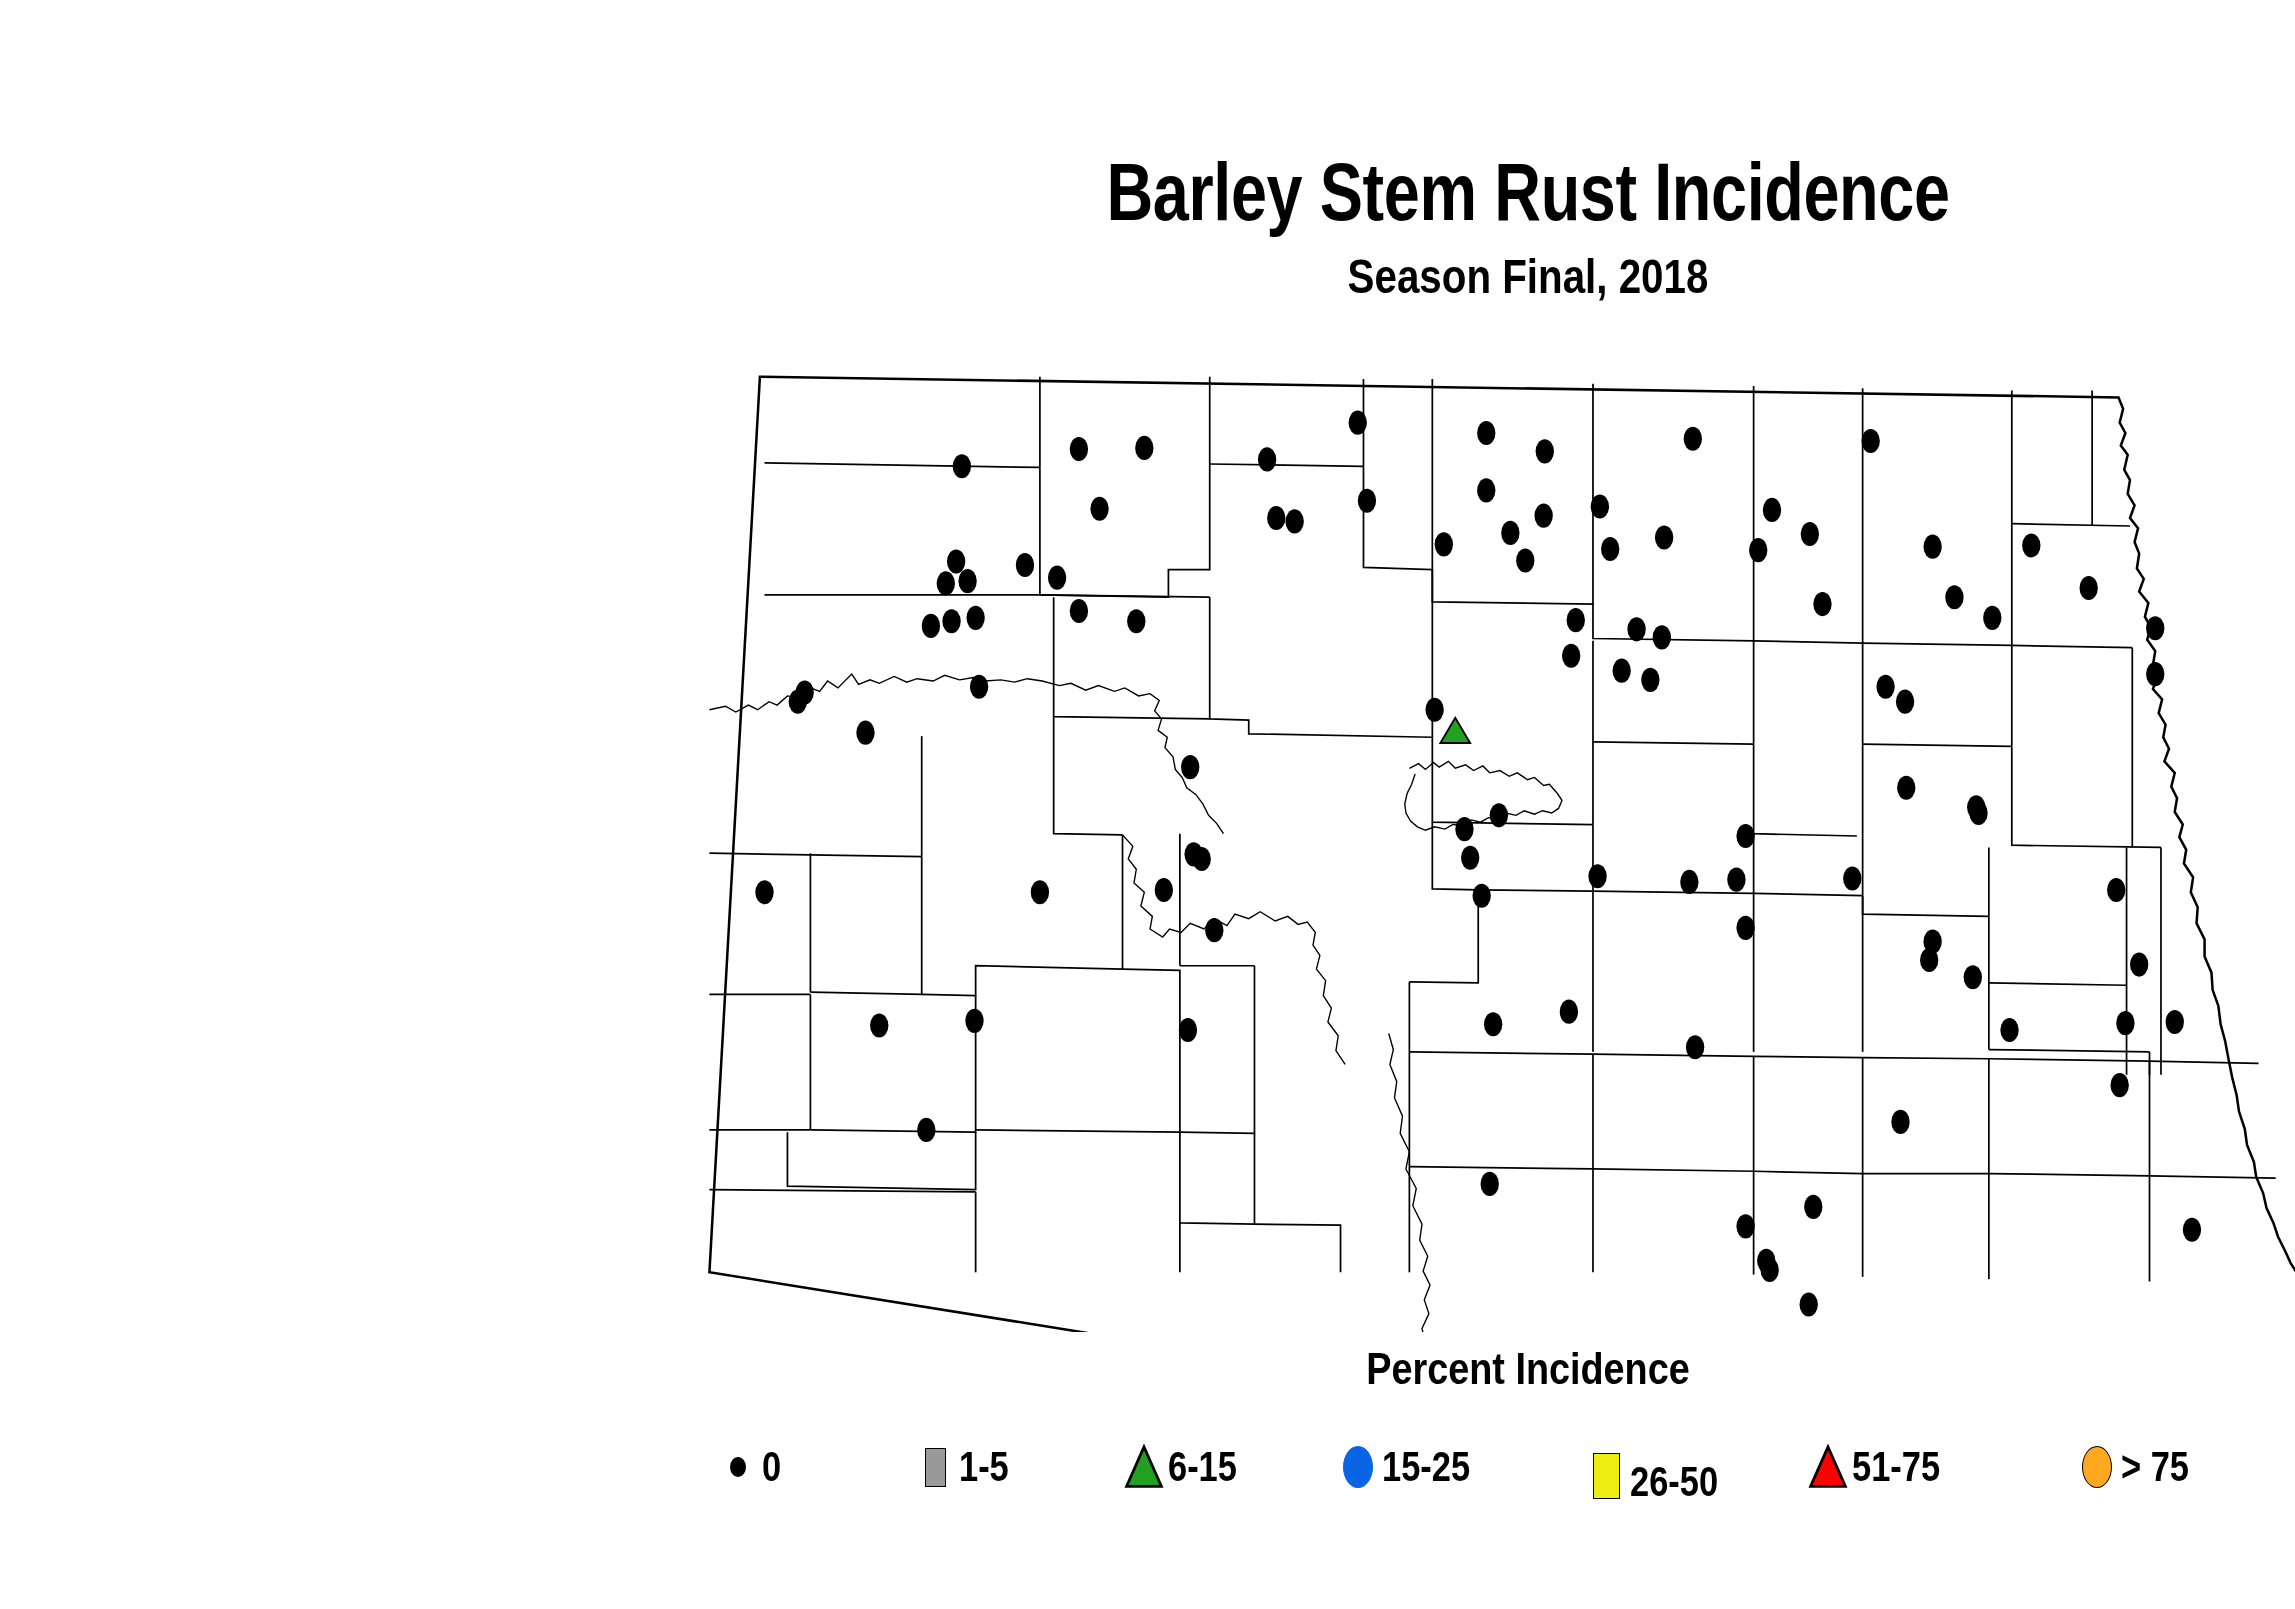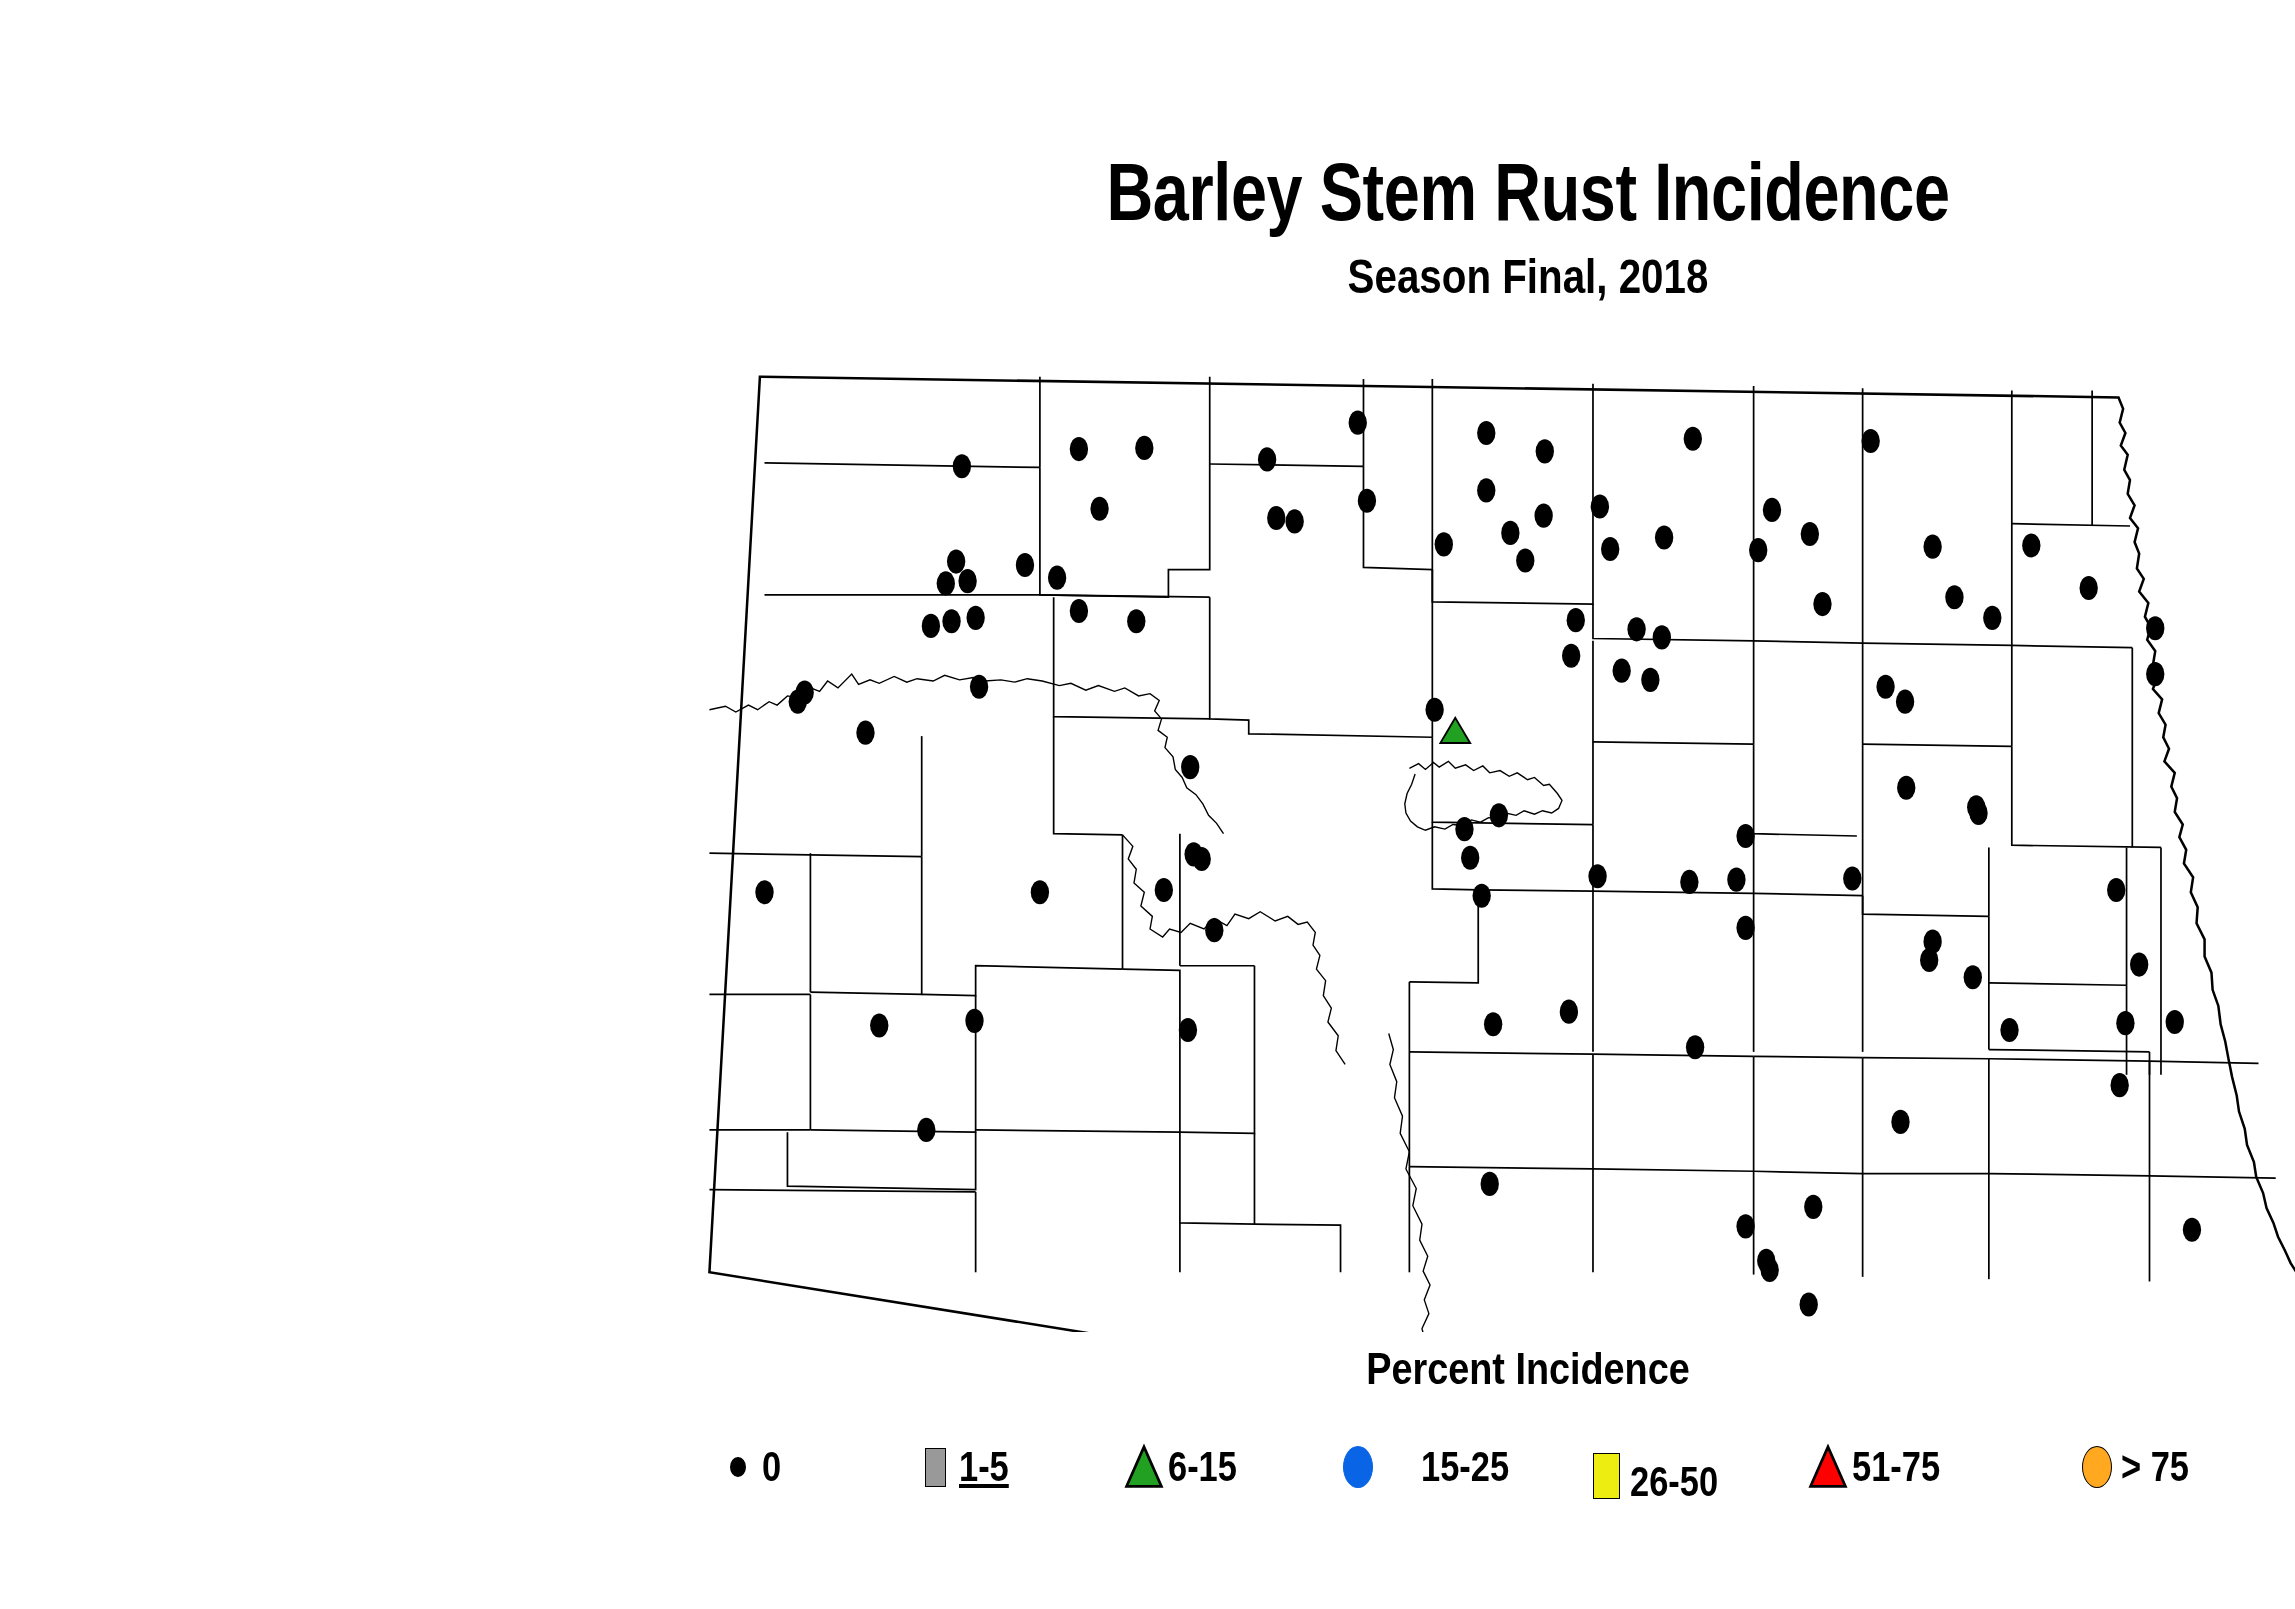--- a/index.html
+++ b/index.html
@@ -388,35 +388,35 @@
 
   <div id="legend-heading">Percent Incidence</div>
 
   <div id="legend-row">
       <div class="legend-item" style="left: 0px;">
         <div class="legend-sym">
           <div class="sym-dot" style="background: rgb(0, 0, 0);"></div>
         </div>
         <div class="legend-label">0</div>
       </div>
-      <div class="legend-item" style="left: 197px; text-decoration: underline;">
+      <div class="legend-item" style="left: 197px;">
         <div class="legend-sym">
           <div class="sym-rect" style="background: rgb(153, 153, 153); border-color: rgb(0, 0, 0); width: 21px; height: 39px; border-width: 1.4px;"></div>
         </div>
         <div class="legend-label">1-5</div>
       </div>
       <div class="legend-item" style="left: 406px; text-align: center;">
         <div class="legend-sym">
           <svg width="44" height="48" viewBox="0 0 96 104">
             <polygon points="48,8 10,94 86,94" fill="#22A022" stroke="#000000" stroke-width="6" stroke-linejoin="miter"></polygon>
           </svg>
         </div>
         <div class="legend-label">6-15</div>
       </div>
-      <div class="legend-item" style="left: 620px; gap: 39px;">
+      <div class="legend-item" style="left: 620px;">
         <div class="legend-sym">
           <div class="sym-circle" style="background: rgb(10, 100, 230); border-color: rgb(10, 100, 230);"></div>
         </div>
         <div class="legend-label">15-25</div>
       </div>
       <div class="legend-item" style="left: 868px; align-items: flex-end;">
         <div class="legend-sym">
           <div class="sym-rect" style="background: rgb(237, 237, 18); border-color: rgb(0, 0, 0);"></div>
         </div>
         <div class="legend-label">26-50</div>

